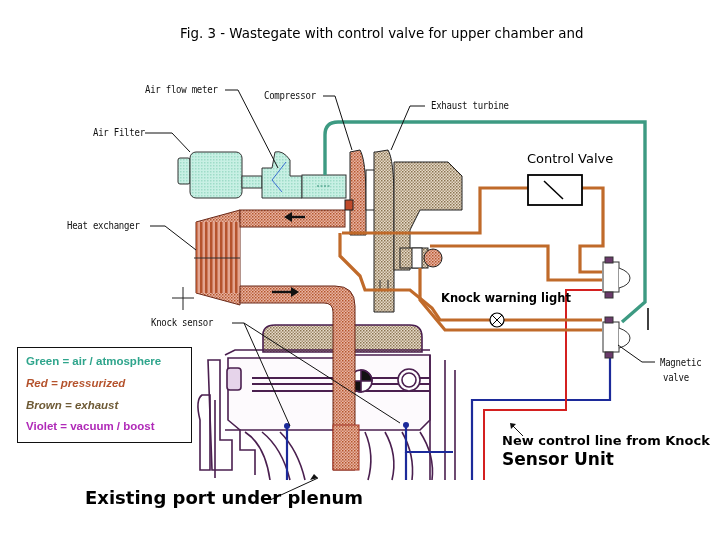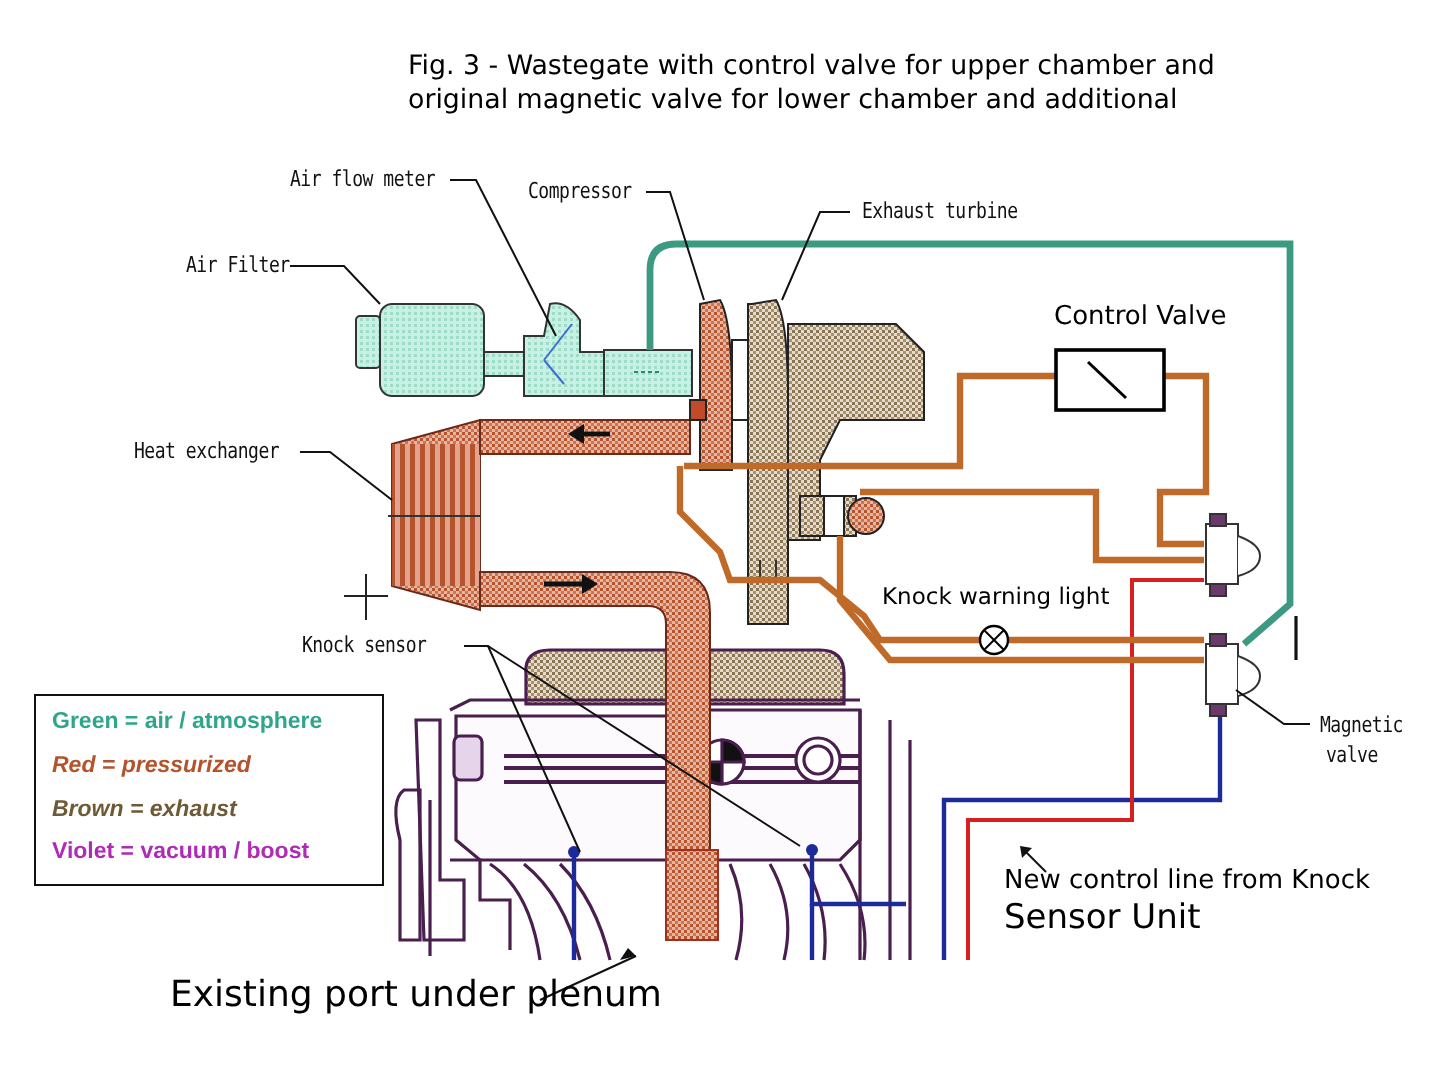--- a/index.html
+++ b/index.html
@@ -1,24 +1,24 @@
 <!DOCTYPE html>
 <html><head>
 <meta charset="utf-8">
 <style>
   html, body { margin:0; padding:0; background:#ffffff; }
   body { width:720px; height:540px; position:relative; overflow:hidden;
          font-family:"Liberation Sans", sans-serif; }
   #diagram { position:absolute; left:0; top:0; width:720px; height:540px; }
   .title { position:absolute; left:180px; top:26px; width:430px;
            font-family:"DejaVu Sans", sans-serif; font-size:13.4px; line-height:16.5px; color:#000; }
-  .title div { white-space:nowrap;margin-left:24px; }
+  .title div { white-space:nowrap; }
   .cad { font-family:"DejaVu Sans Mono", monospace; font-size:11px; color:#111; position:absolute;
          white-space:nowrap; transform:scaleX(0.82); transform-origin:left top; letter-spacing:-0.3px; }
-  .lbl { position:absolute; font-family:"DejaVu Sans", sans-serif; font-weight:normal; color:#000;
+  .lbl { position:absolute; font-family:"DejaVu Sans", sans-serif; font-weight:bold; color:#000;
          white-space:nowrap; }
   .legend { position:absolute; left:17px; top:347px; width:157px; height:94px;
             border:1.5px solid #111; background:#fff;padding-left:16px; }
   .legend div { position:absolute; left:8px; font-family:"Liberation Sans", sans-serif; font-weight:bold;
                 font-size:11.5px; white-space:nowrap; }
 </style>
 </head>
 <body>
 
 <svg id="diagram" viewBox="0 0 720 540" xmlns="http://www.w3.org/2000/svg">
@@ -165,21 +165,20 @@
   <polygon points="510,423 516,424 511,429" fill="#111"></polygon>
 
   <g stroke="#222" stroke-width="1">
     <line x1="172" y1="298" x2="194" y2="298"></line>
     <line x1="183" y1="287" x2="183" y2="310"></line>
   </g>
 </svg>
 
 <div class="title">
   <div>Fig. 3 - Wastegate with control valve for upper chamber and</div>
-  <div>original magnetic valve for lower chamber and additional</div>
 </div>
 
 <span class="cad" style="left:145px;top:83px;">Air flow meter</span>
 <span class="cad" style="left:264px;top:89px;">Compressor</span>
 <span class="cad" style="left:431px;top:99px;">Exhaust turbine</span>
 <span class="cad" style="left:93px;top:126px;">Air Filter</span>
 <span class="cad" style="left:67px;top:219px;">Heat exchanger</span>
 <span class="cad" style="left:151px;top:316px;">Knock sensor</span>
 <span class="cad" style="left:660px;top:356px;">Magnetic</span>
 <span class="cad" style="left:663px;top:371px;">valve</span>

